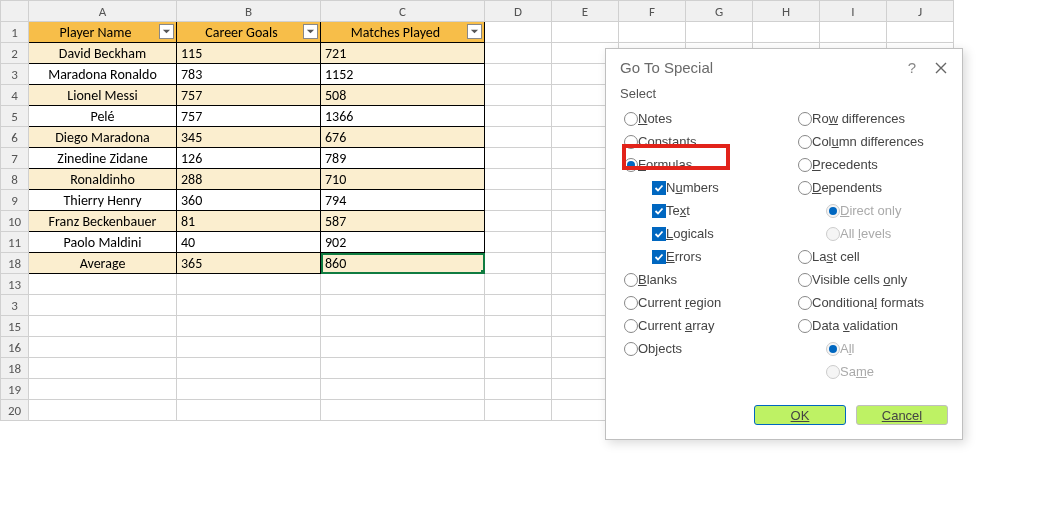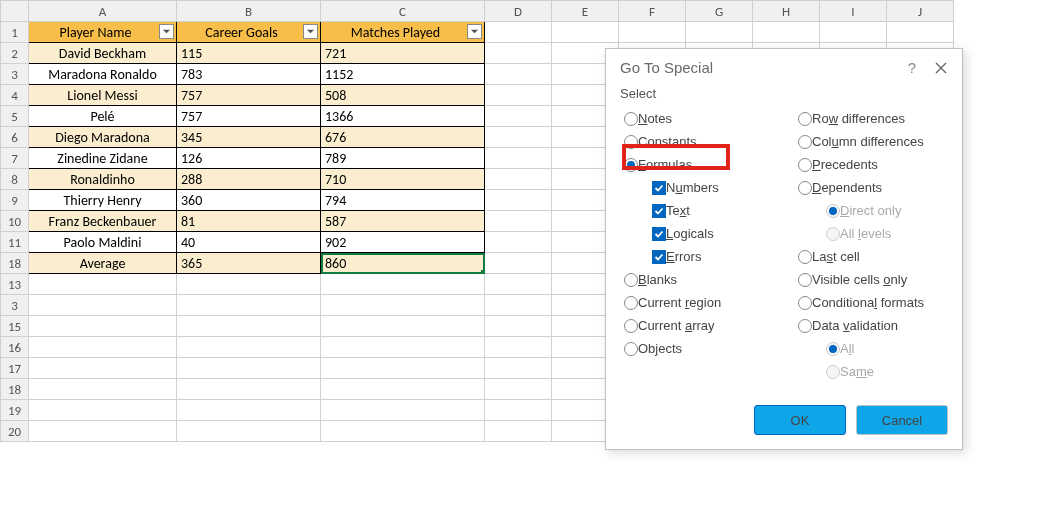--- a/index.html
+++ b/index.html
@@ -165,29 +165,30 @@
     pointer-events:none;
   }
   .dlg-buttons {
     display:flex;
     justify-content:flex-end;
     gap:10px;
     padding: 8px 14px 14px 14px;
   }
   .btn {
     width:92px;
-    height:30px;
+    height:20px;
     border:1px solid #bfbfbf;
-    background:#0ea5e9;
+    background:#bef264;
     border-radius:3px;
     display:flex;
     align-items:center;
     justify-content:center;
     font-size:13px;
     color:#444;
+    text-decoration:underline;
   }
   .btn.primary {
     border-color:#0067c0;
   }
 </style>
 </head>
 <body>
 
 <table class="sheet">
   <colgroup>
@@ -433,33 +434,20 @@
         <td></td>
         <td></td>
         <td></td>
         <td></td>
         <td></td>
         <td></td>
         <td></td>
         <td></td>
       </tr>
       <tr>
-        <td class="rowhead">17</td>
-        <td></td>
-        <td></td>
-        <td></td>
-        <td></td>
-        <td></td>
-        <td></td>
-        <td></td>
-        <td></td>
-        <td></td>
-        <td></td>
-      </tr>
-      <tr>
         <td class="rowhead">18</td>
         <td></td>
         <td></td>
         <td></td>
         <td></td>
         <td></td>
         <td></td>
         <td></td>
         <td></td>
         <td></td>

